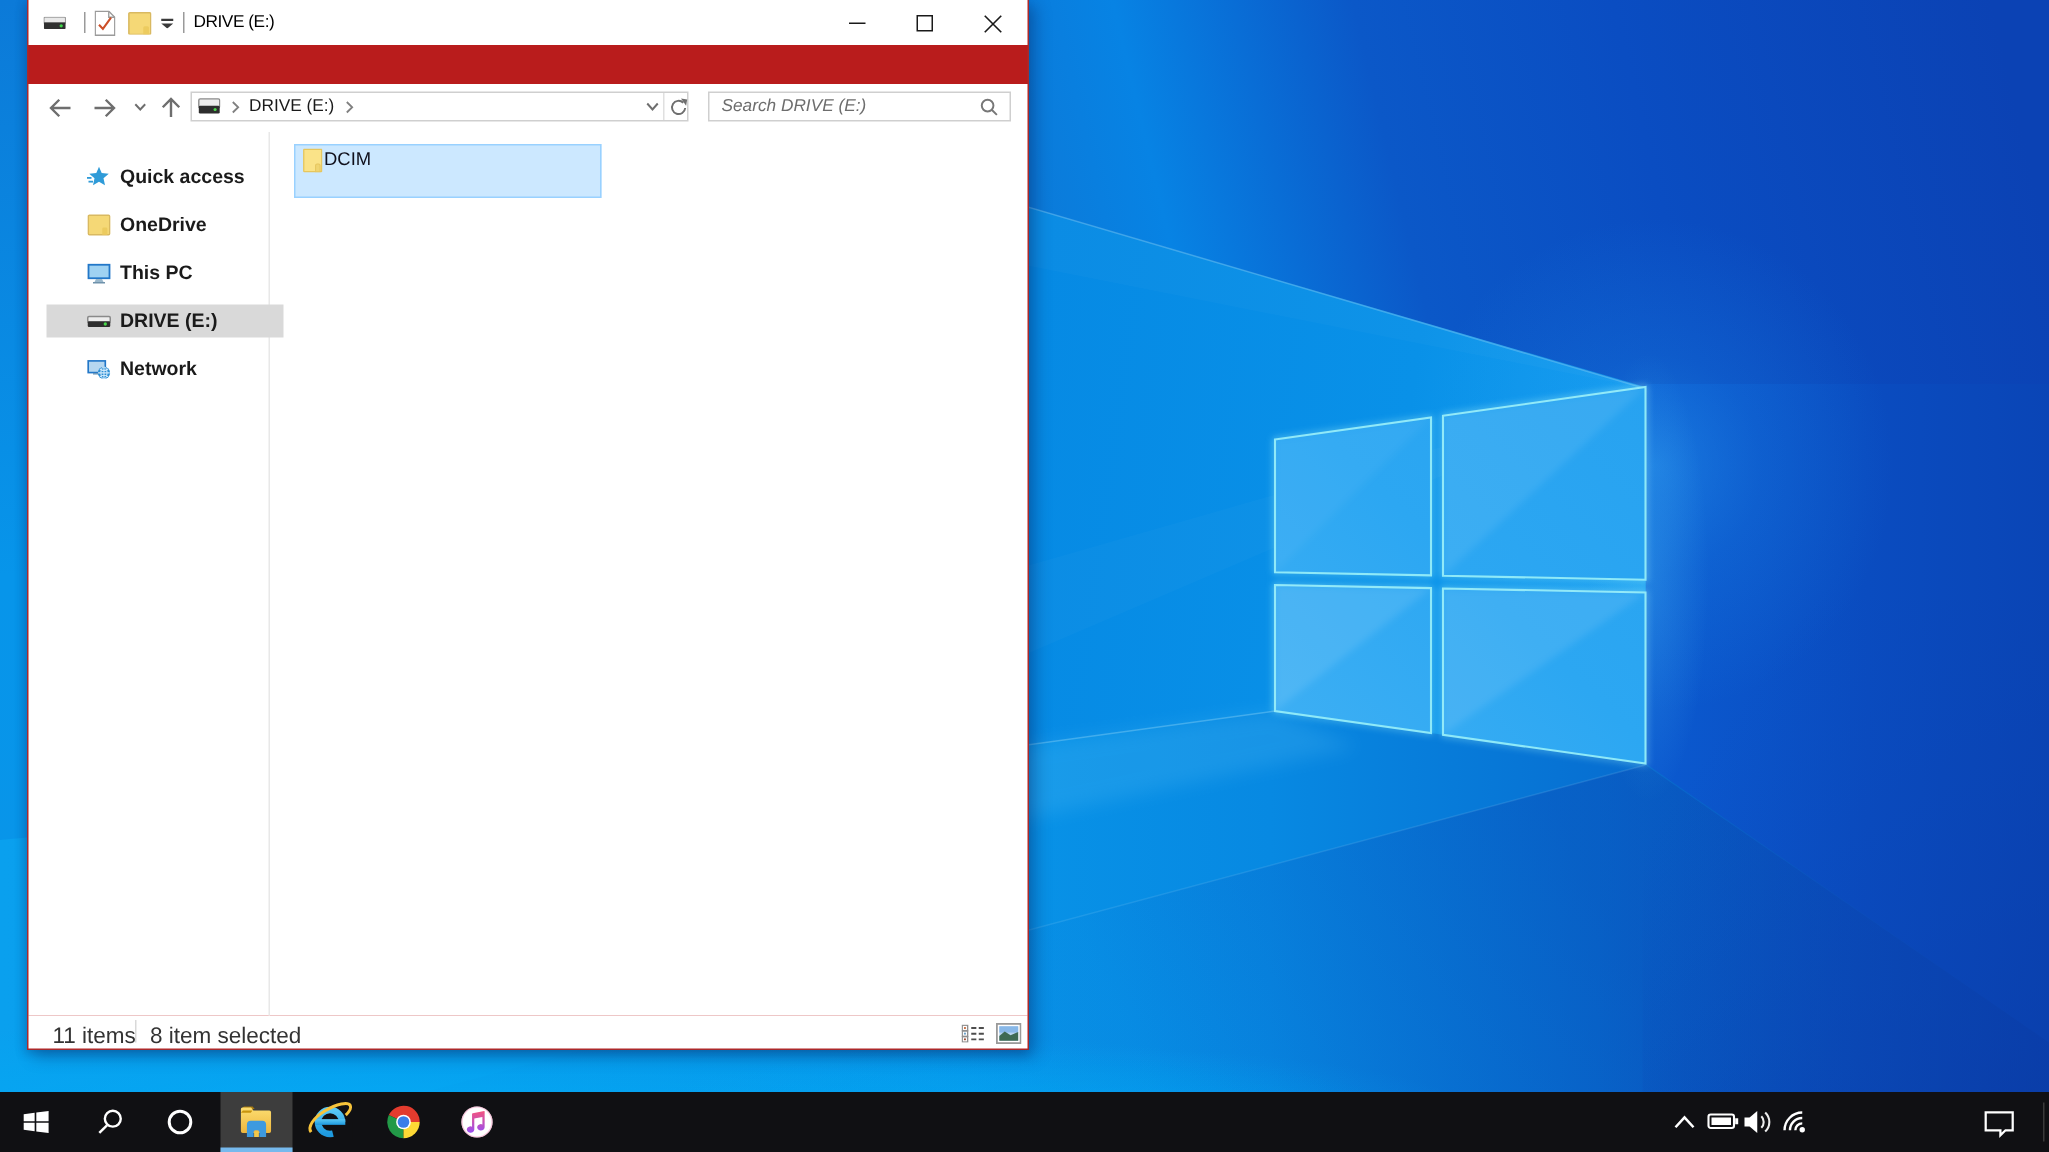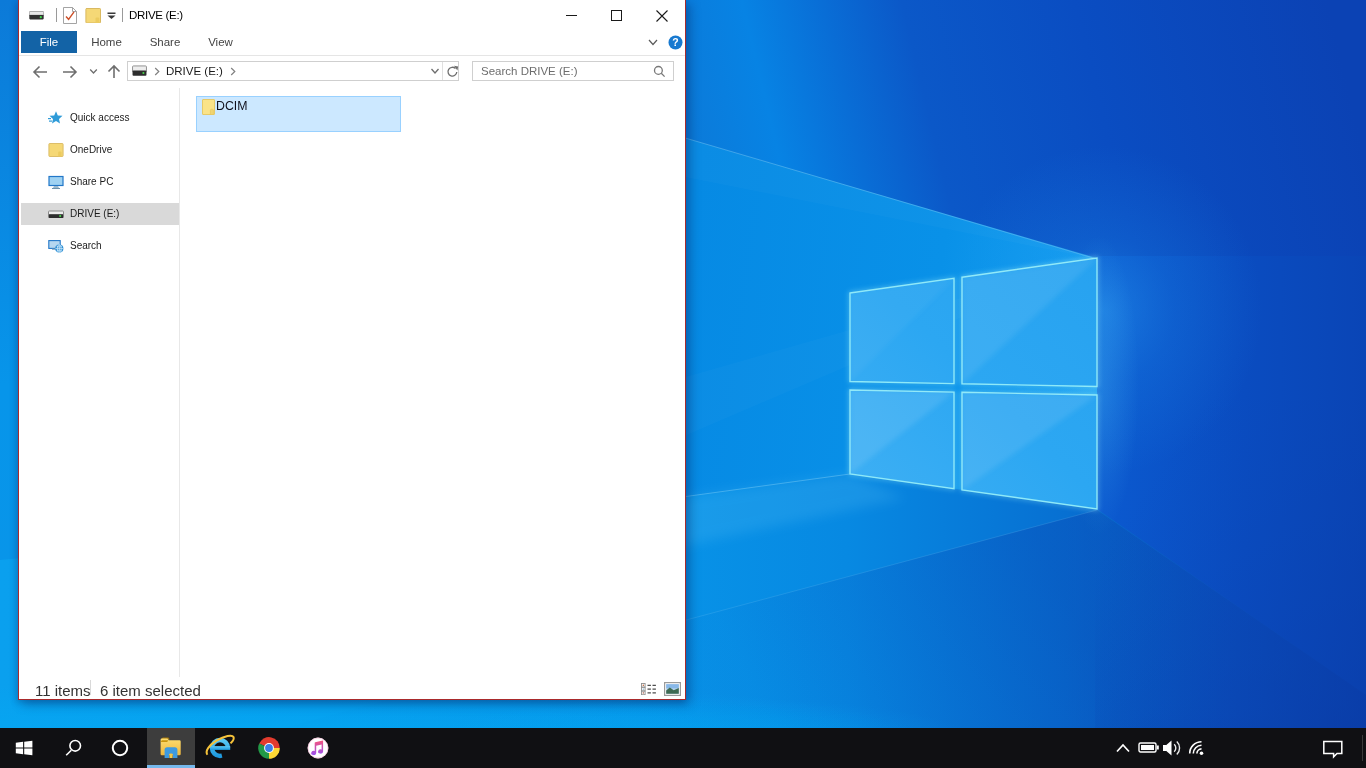--- a/index.html
+++ b/index.html
@@ -13,26 +13,26 @@
   #title { position:absolute; left:110px; top:9px; font-size:11.5px; letter-spacing:-0.3px; color:#000; }
   .capbtn { position:absolute; top:0; width:45px; height:30px; }
   
   #tabs { position:absolute; left:0; top:30px; width:100%; height:26px; background:#fff; border-bottom:1px solid #e5e5e5;}
   .tab { position:absolute; top:1px; height:22px; font-size:11.5px; line-height:22px; text-align:center; color:#444; }
   #tab-file { left:2px; width:56px; background:#1363a6; color:#fff; }
   
   #nav { position:absolute; left:0; top:56px; width:100%; height:32px; background:#fff; }
   .navbox { position:absolute; top:5px; height:20px; border:1px solid #cfcfcf; background:#fff; }
   #addr { left:108px; width:332px; }
-  #search { left:453px; width:202px; }
+  #search { left:453px; width:202px;font-style:italic; }
   #searchtxt { position:absolute; left:8px; top:3px; font-size:11.5px; color:#6d6d6d; }
   
   #cbody { position:absolute; left:0; top:88px; width:100%; height:589px; background:#fff; }
   #sidebar { position:absolute; left:0; top:0; width:161px; height:100%; border-right:1px solid #e8e8e8; }
-  .sitem { position:absolute; left:2px; width:158px; height:22px; font-size:10px; color:#1a1a1a; line-height:22px; }
+  .sitem { position:absolute; left:12px; width:158px; height:22px; font-size:13px; color:#1a1a1a; line-height:22px;font-weight:bold; }
   .sitem .lbl { position:absolute; left:49px; top:0; }
   .sitem .ico { position:absolute; left:27px; top:3px; width:16px; height:16px; }
   #sel-drive { background:#d9d9d9; }
   #dcim { position:absolute; left:177px; top:8px; width:205px; height:36px; background:#cce8ff; border:1px solid #99d1ff; }
   #dcim .lbl { position:absolute; left:19px; top:2px; font-size:12.3px; color:#10101c; }
   #dcim .ico { position:absolute; left:5px; top:2px; }
   
   #status { position:absolute; left:0; top:677px; width:100%; height:22px; background:#fff; font-size:15px; color:#333; }
   
   #taskbar { position:absolute; left:0; top:728px; width:1366px; height:40px; background:#101013; }
@@ -171,33 +171,20 @@
         <line x1="17" y1="15.5" x2="28" y2="15.5" stroke="#1a1a1a" stroke-width="1"></line>
       </svg>
     <svg class="capbtn" style="left:575px" width="45" height="30" viewBox="0 0 45 30">
         <rect x="17.5" y="10.5" width="10" height="10" fill="none" stroke="#1a1a1a" stroke-width="1"></rect>
       </svg>
     <svg class="capbtn" style="left:620px" width="45" height="30" viewBox="0 0 45 30">
         <path d="M17.5 10.5 L28.5 21.5 M28.5 10.5 L17.5 21.5" stroke="#1a1a1a" stroke-width="1.1"></path>
       </svg>
   </div>
 
-  <div id="tabs">
-    <div class="tab" id="tab-file">File</div>
-    <div class="tab" style="left:58px;width:59px;">Home</div>
-    <div class="tab" style="left:117px;width:58px;">Share</div>
-    <div class="tab" style="left:175px;width:53px;">View</div>
-    <svg style="position:absolute;left:628px;top:7px" width="12" height="10" viewBox="0 0 12 10">
-        <path d="M2 3 L6 7.5 L10 3" fill="none" stroke="#5a5a5a" stroke-width="1.2"></path>
-      </svg>
-    <svg style="position:absolute;left:649px;top:5px" width="15" height="15" viewBox="0 0 15 15">
-      <circle cx="7.5" cy="7.5" r="7" fill="#1779d0"></circle>
-      <text x="7.5" y="11.3" font-size="10.5" font-weight="bold" fill="#fff" text-anchor="middle">?</text>
-    </svg>
-  </div>
 
   <div id="nav">
     <svg style="position:absolute;left:13px;top:8px" width="16" height="16" viewBox="0 0 16 16">
         <path d="M15 8 H2 M7.5 2.5 L2 8 l5.5 5.5" fill="none" stroke="#6e6e6e" stroke-width="1.6"></path>
       </svg>
     <svg style="position:absolute;left:43px;top:8px" width="16" height="16" viewBox="0 0 16 16">
         <path d="M1 8 H14 M8.5 2.5 L14 8 l-5.5 5.5" fill="none" stroke="#6e6e6e" stroke-width="1.6"></path>
       </svg>
     <svg style="position:absolute;left:70px;top:12px" width="9" height="7" viewBox="0 0 9 7">
         <path d="M1.2 1.5 L4.5 5 L7.8 1.5" fill="none" stroke="#6e6e6e" stroke-width="1.3"></path>
@@ -252,54 +239,54 @@
           <path d="M10.2 14.5 v-4 q0 -0.9 0.9 -0.9 h1.6 q0.9 0 0.9 0.9 v4 z" fill="#eccb5f"></path>
         </svg>
         <span class="lbl">OneDrive</span>
       </div>
       <div class="sitem" style="top:83px">
         <svg class="ico" viewBox="0 0 16 16">
           <rect x="1" y="2.5" width="14" height="9" fill="#9fd2f2" stroke="#2277c8" stroke-width="1.2"></rect>
           <path d="M6 12 h4 l1 2 h-6 z" fill="#9ab8cc"></path>
             <rect x="4" y="14" width="8" height="1" fill="#6f92ab"></rect>
         </svg>
-        <span class="lbl">Share PC</span>
+        <span class="lbl">This PC</span>
       </div>
       <div class="sitem" id="sel-drive" style="top:115px">
         <svg class="ico" viewBox="0 0 16 16">
           <rect x="0.5" y="5" width="15" height="4" rx="0.8" fill="#ededed" stroke="#8a8a8a"></rect>
           <rect x="0.5" y="8.2" width="15" height="3.8" rx="0.8" fill="#2d2d2d"></rect>
           <circle cx="12.2" cy="10" r="1.1" fill="#49d84b"></circle>
         </svg>
         <span class="lbl">DRIVE (E:)</span>
       </div>
       <div class="sitem" style="top:147px">
         <svg class="ico" viewBox="0 0 16 16">
           <rect x="0.8" y="2.6" width="11.4" height="7.8" fill="#b5d7f0" stroke="#2277c8" stroke-width="1.1"></rect>
           <rect x="4" y="10.6" width="4.6" height="1.1" fill="#6f98b8"></rect>
           <circle cx="11.3" cy="10.6" r="4.1" fill="#2e8fd4"></circle>
           <path d="M7.4 10.6 h7.8 M11.3 6.7 v7.8 M8.6 8 c1.7 1.3 3.7 1.3 5.4 0 M8.6 13.2 c1.7 -1.3 3.7 -1.3 5.4 0" stroke="#cfe9fb" stroke-width="0.75" fill="none"></path>
           <ellipse cx="11.3" cy="10.6" rx="2" ry="3.9" fill="none" stroke="#cfe9fb" stroke-width="0.75"></ellipse>
         </svg>
-        <span class="lbl">Search</span>
+        <span class="lbl">Network</span>
       </div>
     </div>
     <div id="dcim">
       <svg class="ico" width="13" height="16" viewBox="0 0 13 16">
         <path d="M1 0.5 h11 q0.5 0 0.5 0.5 v14 q0 0.5 -0.5 0.5 h-11 q-0.5 0 -0.5 -0.5 v-14 q0 -0.5 0.5 -0.5 z" fill="#fae388" stroke="#e6c65e" stroke-width="0.9"></path>
         <path d="M8.4 15.5 v-4.2 q0 -1 1 -1 h1 q1 0 1 1 v4.2 z" fill="#f0d572" stroke="#e6c65e" stroke-width="0.7"></path>
       </svg>
       <span class="lbl">DCIM</span>
     </div>
   </div>
 
   <div id="status">
     <span style="position:absolute;left:16px;top:5px">11 items</span>
     <div style="position:absolute;left:71px;top:3px;width:1px;height:15px;background:#d9d9d9"></div>
-    <span style="position:absolute;left:81px;top:5px">6 item selected</span>
+    <span style="position:absolute;left:81px;top:5px">8 item selected</span>
     <svg style="position:absolute;left:622px;top:6px" width="16" height="12" viewBox="0 0 16 12">
       <g fill="none" stroke="#8f8f8f" stroke-width="0.9">
         <rect x="0.5" y="0.5" width="3.6" height="3.6"></rect>
           <rect x="0.5" y="4.3" width="3.6" height="3.6"></rect>
           <rect x="0.5" y="8.1" width="3.6" height="3.6"></rect>
       </g>
       <circle cx="2.3" cy="2.3" r="0.7" fill="#c05a28"></circle>
         <circle cx="2.3" cy="6.1" r="0.7" fill="#6aa0c8"></circle>
         <circle cx="2.3" cy="9.9" r="0.7" fill="#a04a30"></circle>
       <g stroke="#4d4d4d" stroke-width="1.3">

